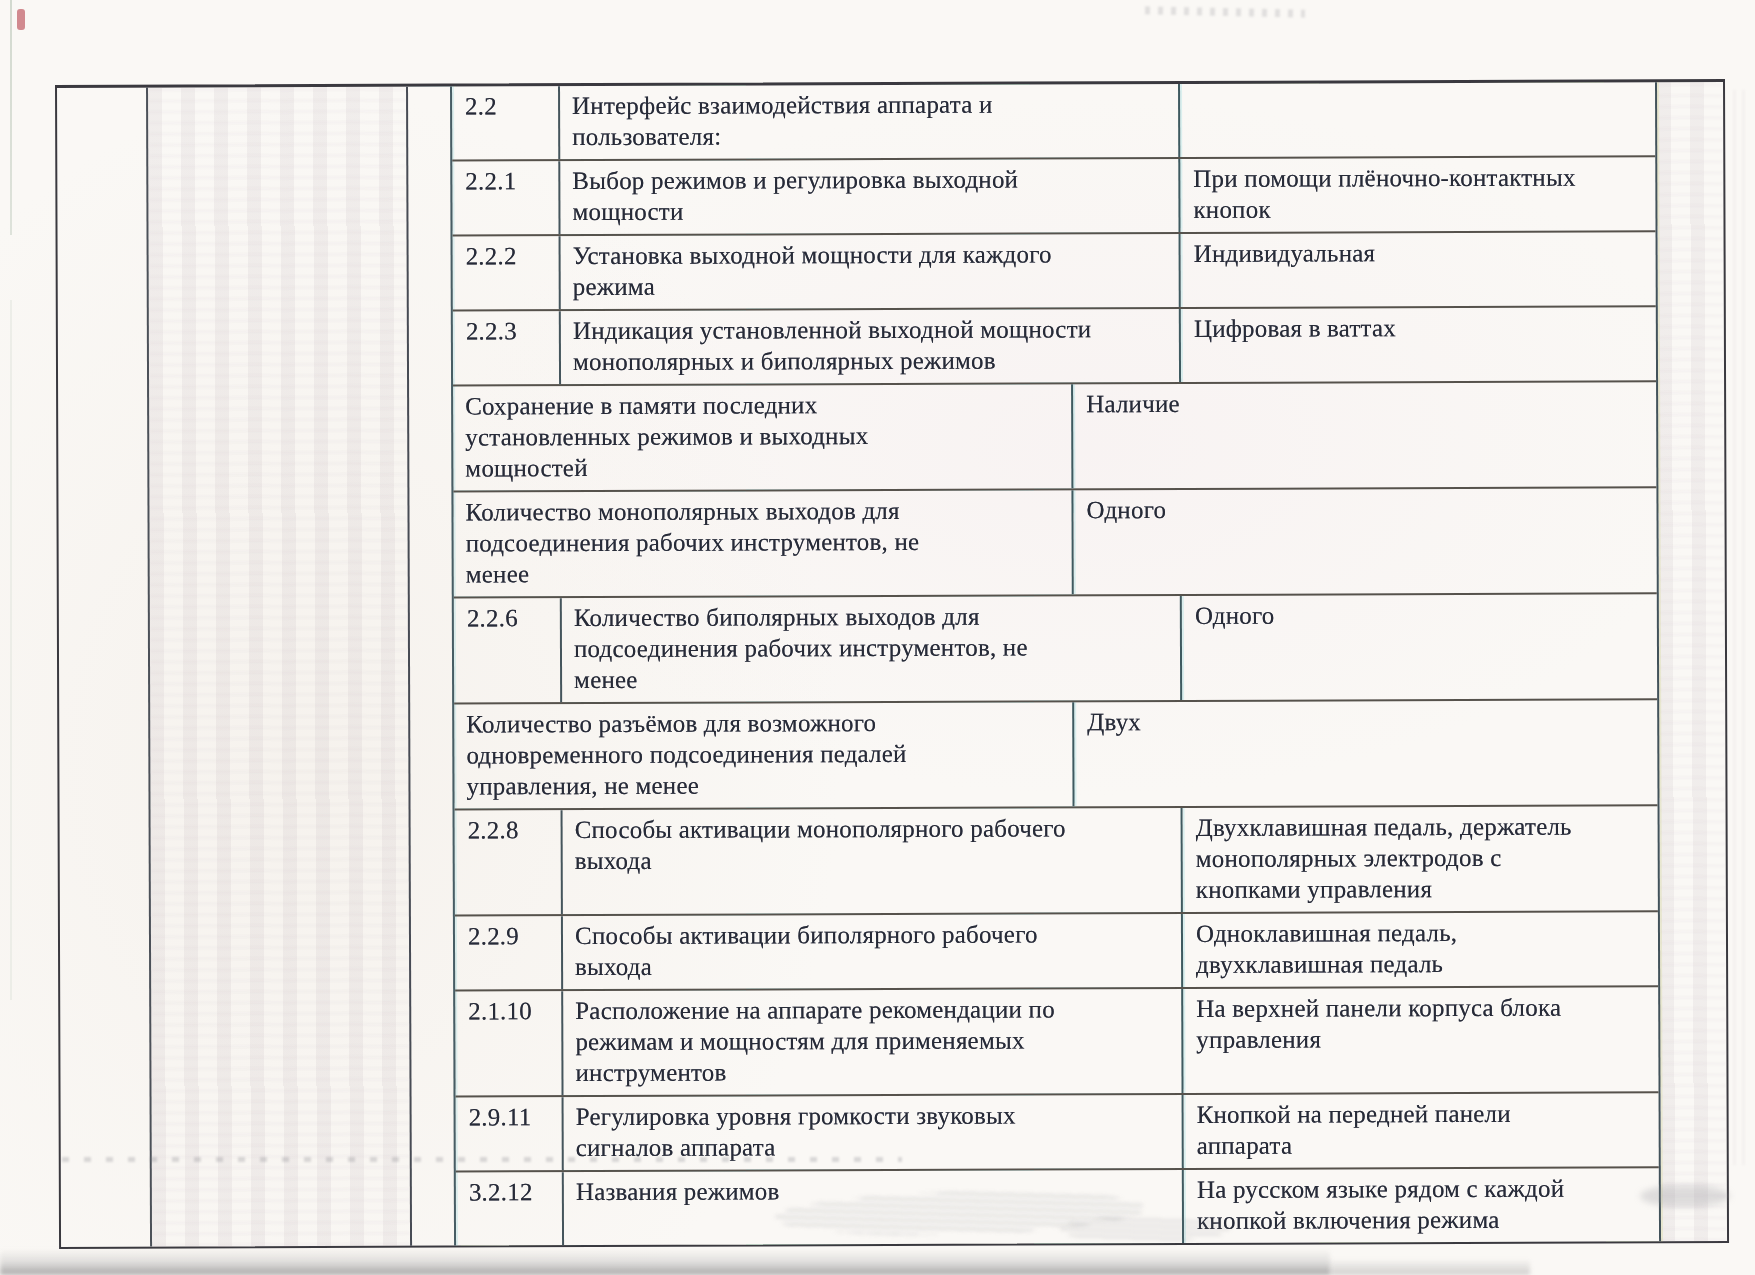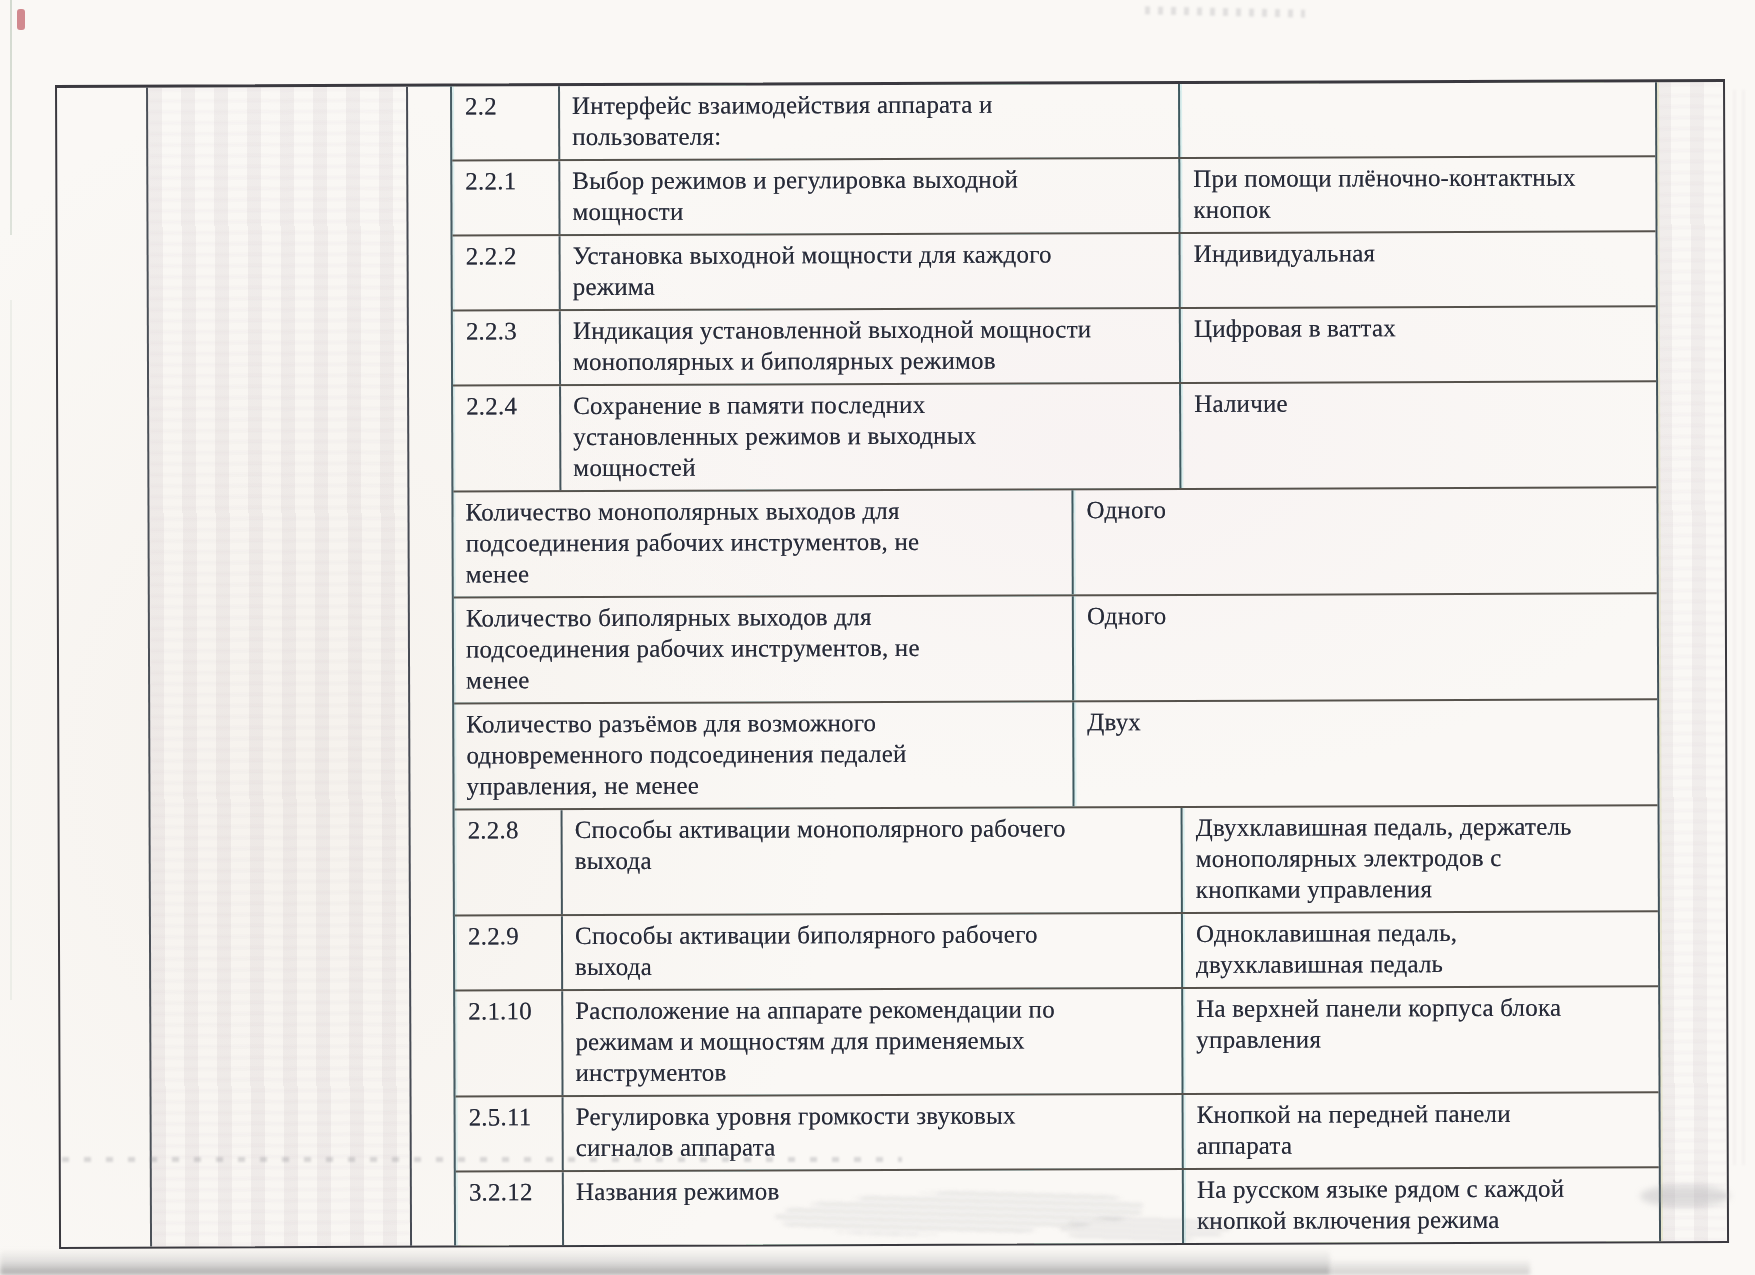--- a/index.html
+++ b/index.html
@@ -108,35 +108,35 @@
   </div>
 
   <div class="trow">
     <div class="cell num">2.2.3</div>
     <div class="cell desc">Индикация установленной выходной мощности
 монополярных и биполярных режимов</div>
     <div class="cell val">Цифровая в ваттах</div>
   </div>
 
   <div class="trow">
-    <div class="cell num">2.2.4</div>
     <div class="cell desc">Сохранение в памяти последних
 установленных режимов и выходных
 мощностей</div>
     <div class="cell val">Наличие</div>
   </div>
 
   <div class="trow">
     <div class="cell desc">Количество монополярных выходов для
 подсоединения рабочих инструментов, не
 менее</div>
     <div class="cell val">Одного</div>
   </div>
 
   <div class="trow">
+    <div class="cell num">2.2.6</div>
     <div class="cell desc">Количество биполярных выходов для
 подсоединения рабочих инструментов, не
 менее</div>
     <div class="cell val">Одного</div>
   </div>
 
   <div class="trow">
     <div class="cell desc">Количество разъёмов  для возможного
 одновременного подсоединения педалей
 управления, не менее</div>
@@ -163,21 +163,21 @@
   <div class="trow">
     <div class="cell num">2.1.10</div>
     <div class="cell desc">Расположение на аппарате рекомендации по
 режимам и мощностям для применяемых
 инструментов</div>
     <div class="cell val">На верхней панели корпуса блока
 управления</div>
   </div>
 
   <div class="trow">
-    <div class="cell num">2.5.11</div>
+    <div class="cell num">2.9.11</div>
     <div class="cell desc">Регулировка уровня громкости звуковых
 сигналов аппарата</div>
     <div class="cell val">Кнопкой на передней панели
 аппарата</div>
   </div>
 
   <div class="trow">
     <div class="cell num">3.2.12</div>
     <div class="cell desc">Названия режимов</div>
     <div class="cell val">На русском языке рядом с каждой

